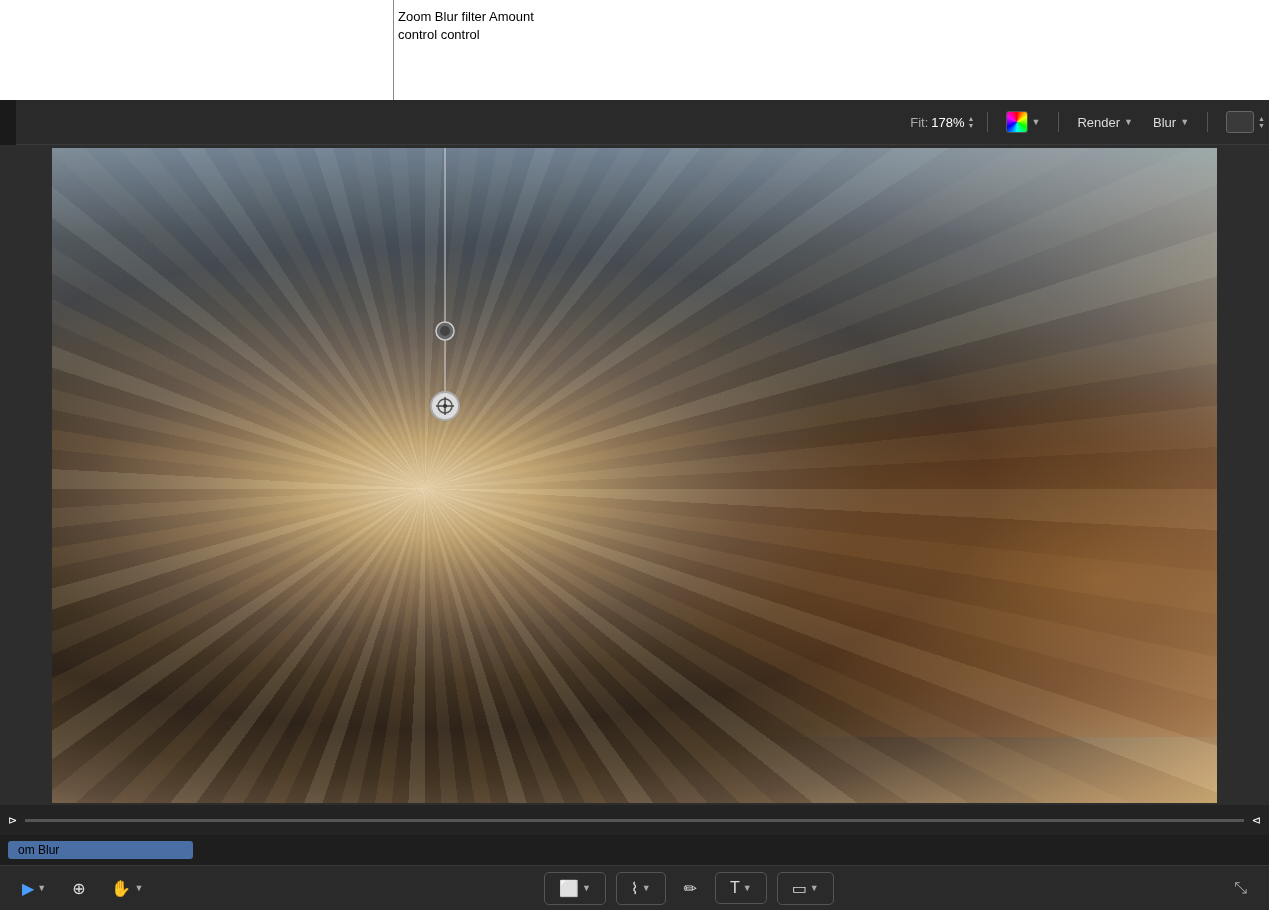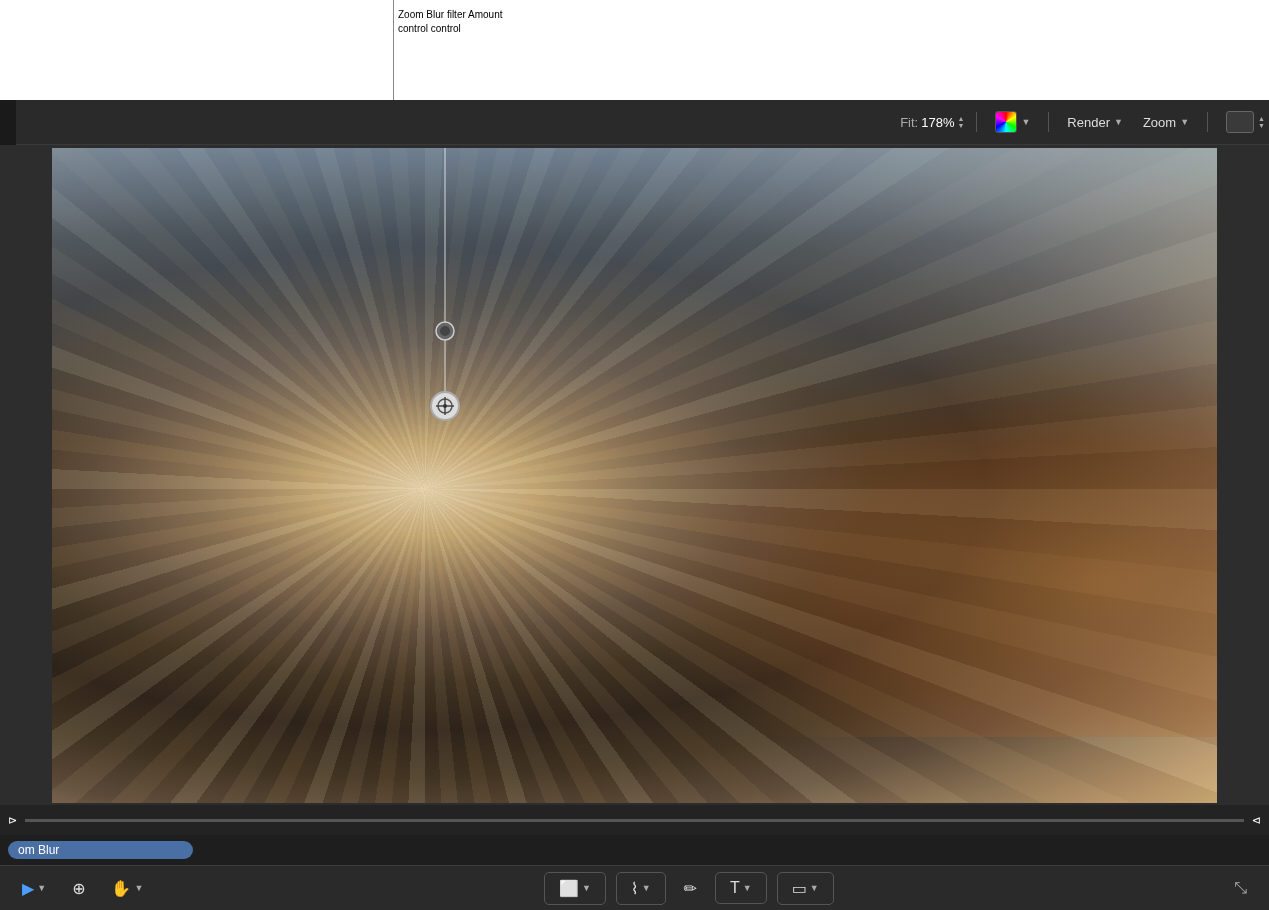--- a/index.html
+++ b/index.html
@@ -19,21 +19,21 @@
       left: 0;
       width: 100%;
       height: 100px;
       background: #fff;
       z-index: 10;
     }
     .annotation-text {
       position: absolute;
       top: 8px;
       left: 398px;
-      font-size: 10px;
+      font-size: 13px;
       color: #000;
       line-height: 1.4;
     }
     .annotation-line {
       position: absolute;
       top: 0;
       left: 393px;
       width: 1px;
       height: 100px;
       background: #888;
@@ -206,24 +206,24 @@
       left: 0;
       width: 1269px;
       height: 30px;
       background: #1e1e1e;
       display: flex;
       align-items: center;
       padding: 0 8px;
     }
     .timeline-clip {
       background: #4a6fa5;
-      border-radius: 9px;
+      border-radius: 3px;
       padding: 2px 10px;
       font-size: 12px;
-      color: #ffffff;
+      color: #000000;
       width: 185px;
       overflow: hidden;
       white-space: nowrap;
     }
 
     
     .bottom-toolbar {
       position: absolute;
       top: 865px;
       left: 0;
@@ -290,21 +290,21 @@
   <div class="toolbar-item">
     <div class="color-swatch"></div>
     <span class="chevron-down">▼</span>
   </div>
   <div class="divider-v"></div>
   <div class="toolbar-item">
     <span>Render</span>
     <span class="chevron-down">▼</span>
   </div>
   <div class="toolbar-item">
-    <span>Zoom</span>
+    <span>Blur</span>
     <span class="chevron-down">▼</span>
   </div>
   <div class="divider-v"></div>
   <div class="toolbar-item">
     <div class="workspace-btn"></div>
     <div class="stepper-arrows">
       <span>▲</span>
       <span>▼</span>
     </div>
   </div>

